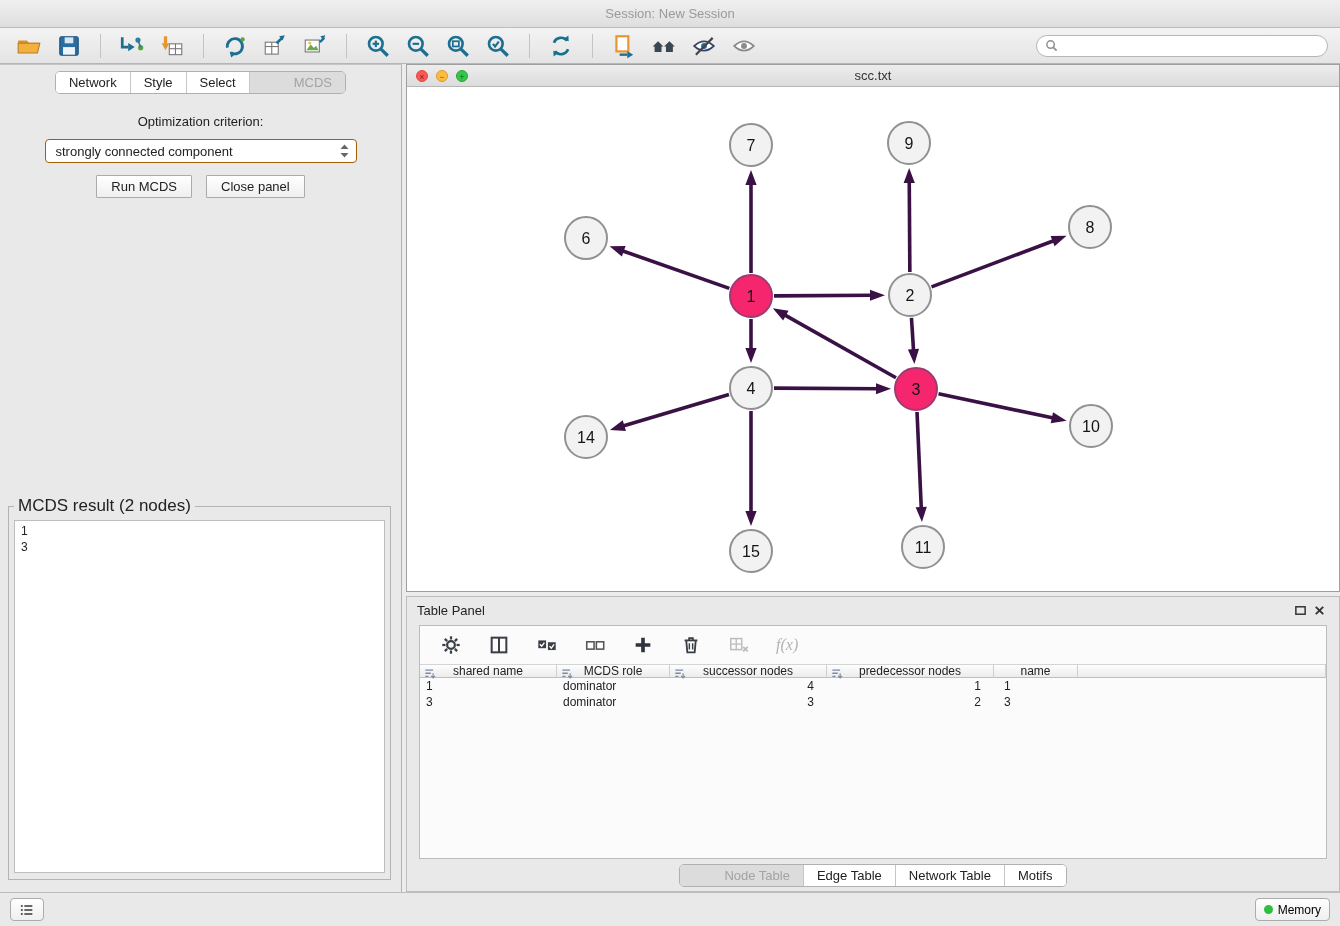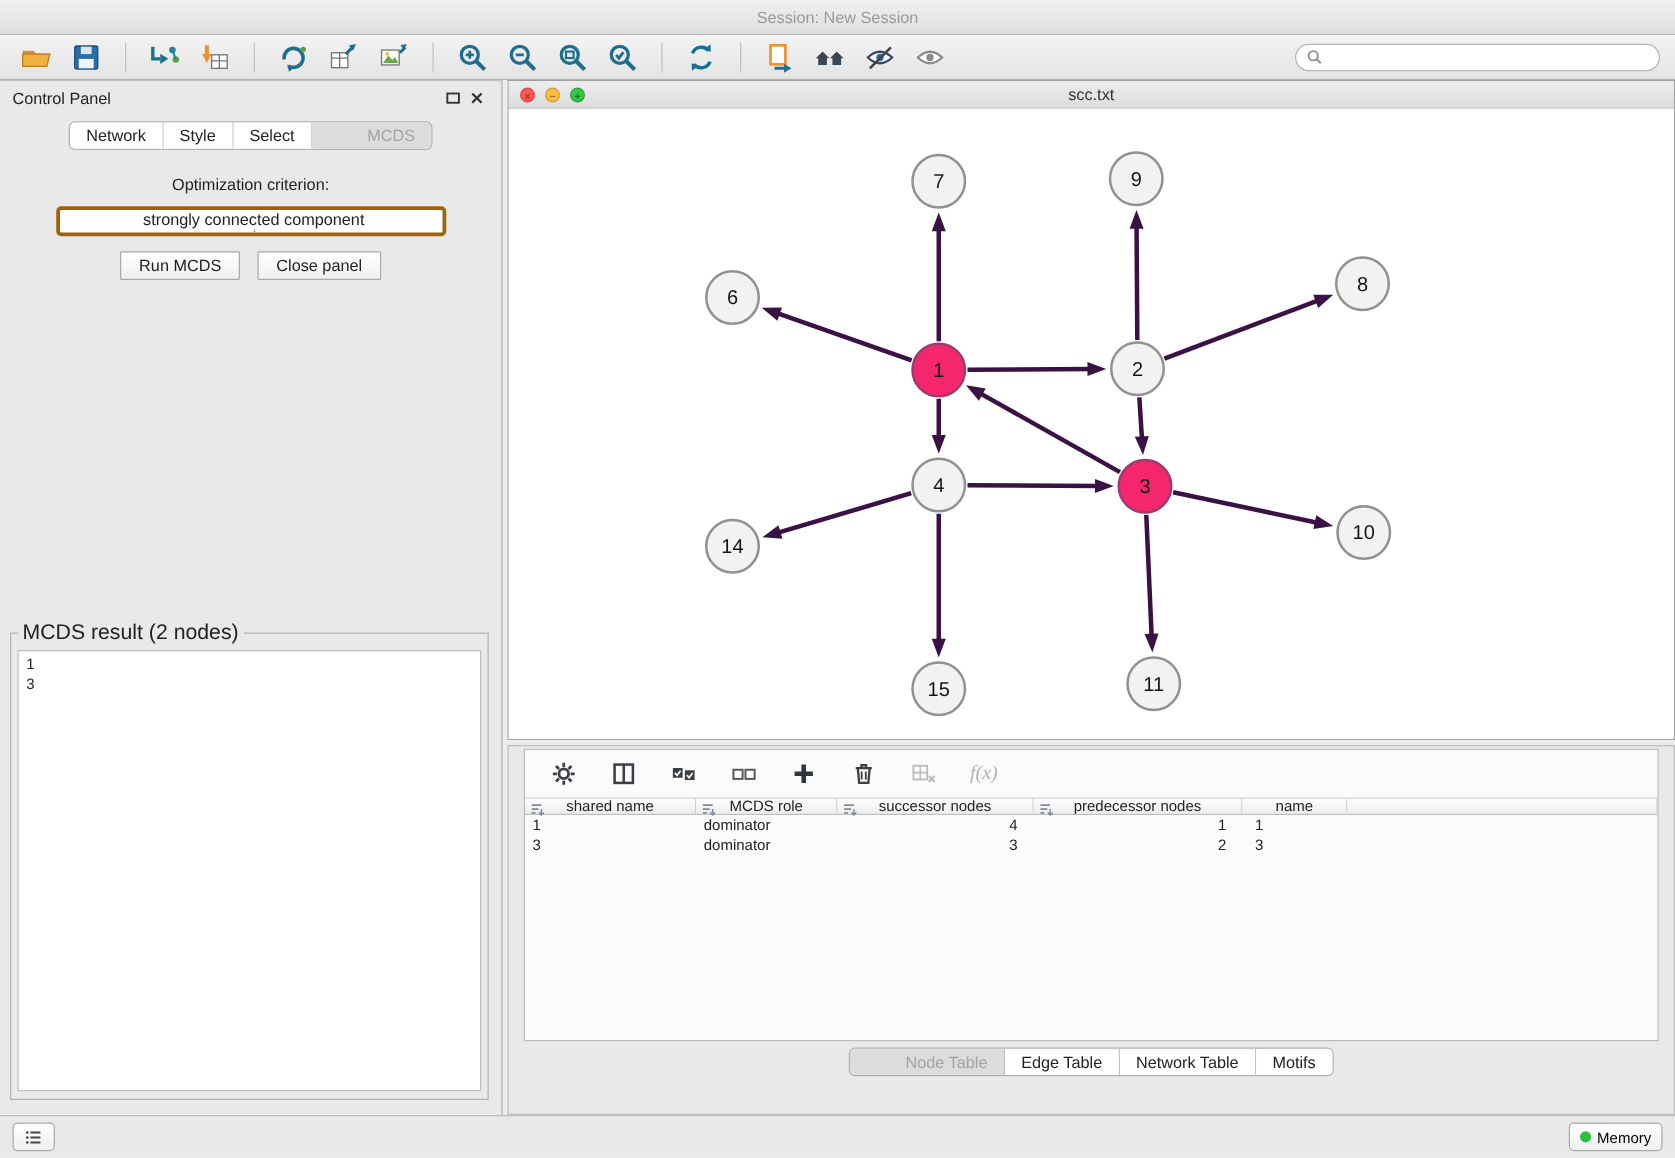--- a/index.html
+++ b/index.html
@@ -39,22 +39,22 @@
   .seg { display:inline-flex; border:1px solid #b0b0b0; border-radius:5px; overflow:hidden; background:#fff; }
   .seg button {
     border:none; background:#fff; padding:3px 13px; font-size:13px; color:#222;
     border-right:1px solid #c6c6c6; cursor:default;
   }
   .seg button:last-child { border-right:none; }
   .seg button.active { background:#dcdcdc; color:#a3a3a3;padding-left:44px; }
   .cp-tabs-row { display:flex; justify-content:center; margin-top:6px; }
   .opt-label { text-align:center; font-size:13px; margin-top:20px; }
   .dropdown {
-    margin:10px auto 0; width:312px; height:24px; background:#fff; border:3px solid #a16207; border-radius:4px;
-    display:flex; align-items:center; padding:0 5px 0 10px; font-size:13px;flex-direction:column;
+    margin:10px auto 0; width:312px; height:24px; background:#fff; border:1px solid #a16207; border-radius:4px;
+    display:flex; align-items:center; padding:0 5px 0 10px; font-size:13px;
   }
   .dropdown .dd-text { flex:1; }
   .btn-row { display:flex; justify-content:center; gap:14px; margin-top:12px; }
   .btn {
     background:linear-gradient(#ffffff,#efefef); border:1px solid #ababab; border-radius:1px;
     padding:3px 14px; font-size:13px; color:#222; cursor:default;
   }
   .result-group {
     position:absolute; left:8px; right:10px; top:431px; bottom:12px;
     border:1px solid #b3b3b3; margin:0; padding:4px 5px 6px;
@@ -248,33 +248,20 @@
   <div class="searchbox">
     <svg width="13" height="13" viewBox="0 0 14 14">
         <circle cx="6" cy="6" r="4" fill="none" stroke="#8f8f8f" stroke-width="1.6"></circle>
         <line x1="9" y1="9" x2="12.5" y2="12.5" stroke="#8f8f8f" stroke-width="1.8"></line>
       </svg>
     <input type="text" style="">
   </div>
 </div>
 
 <div class="control-panel">
-  <div class="panel-head">
-    <span class="ph-title">Control Panel</span>
-    <button class="ph-btn">
-      <svg width="13" height="13" viewBox="0 0 14 14">
-          <rect x="2" y="3" width="10" height="8" fill="none" stroke="#333" stroke-width="1.6"></rect>
-        </svg>
-    </button>
-    <button class="ph-btn">
-      <svg width="13" height="13" viewBox="0 0 14 14">
-          <path d="M3 3l8 8M11 3l-8 8" stroke="#333" stroke-width="2"></path>
-        </svg>
-    </button>
-  </div>
   <div class="cp-tabs-row">
     <div class="seg">
       <button>Network</button>
       <button>Style</button>
       <button>Select</button>
       <button class="active">MCDS</button>
     </div>
   </div>
   <div class="opt-label">Optimization criterion:</div>
   <div class="dropdown">
@@ -356,20 +343,33 @@
         <text x="516" y="465.5" text-anchor="middle" font-size="16" fill="#151515">11</text>
         <circle cx="179" cy="350" r="21" fill="#f2f2f2" stroke="#919191" stroke-width="2"></circle>
         <text x="179" y="355.5" text-anchor="middle" font-size="16" fill="#151515">14</text>
         <circle cx="344" cy="464" r="21" fill="#f2f2f2" stroke="#919191" stroke-width="2"></circle>
         <text x="344" y="469.5" text-anchor="middle" font-size="16" fill="#151515">15</text>
       </svg>
   </div>
 </div>
 
 <div class="table-panel">
+  <div class="panel-head">
+    <span class="ph-title">Table Panel</span>
+    <button class="ph-btn">
+      <svg width="13" height="13" viewBox="0 0 14 14">
+          <rect x="2" y="3" width="10" height="8" fill="none" stroke="#333" stroke-width="1.6"></rect>
+        </svg>
+    </button>
+    <button class="ph-btn">
+      <svg width="13" height="13" viewBox="0 0 14 14">
+          <path d="M3 3l8 8M11 3l-8 8" stroke="#333" stroke-width="2"></path>
+        </svg>
+    </button>
+  </div>
   <div class="tp-box">
     <div class="tp-toolbar">
       <button class="tbtn">
         <svg width="22" height="22" viewBox="0 0 24 24">
             <circle cx="12" cy="12" r="4.2" fill="none" stroke="#3a3f46" stroke-width="2.4"></circle>
             <g stroke="#3a3f46" stroke-width="2.4">
               <line x1="18" y1="12" x2="21.5" y2="12"></line>
               <line x1="6" y1="12" x2="2.5" y2="12"></line>
               <line x1="12" y1="18" x2="12" y2="21.5"></line>
               <line x1="12" y1="6" x2="12" y2="2.5"></line>

